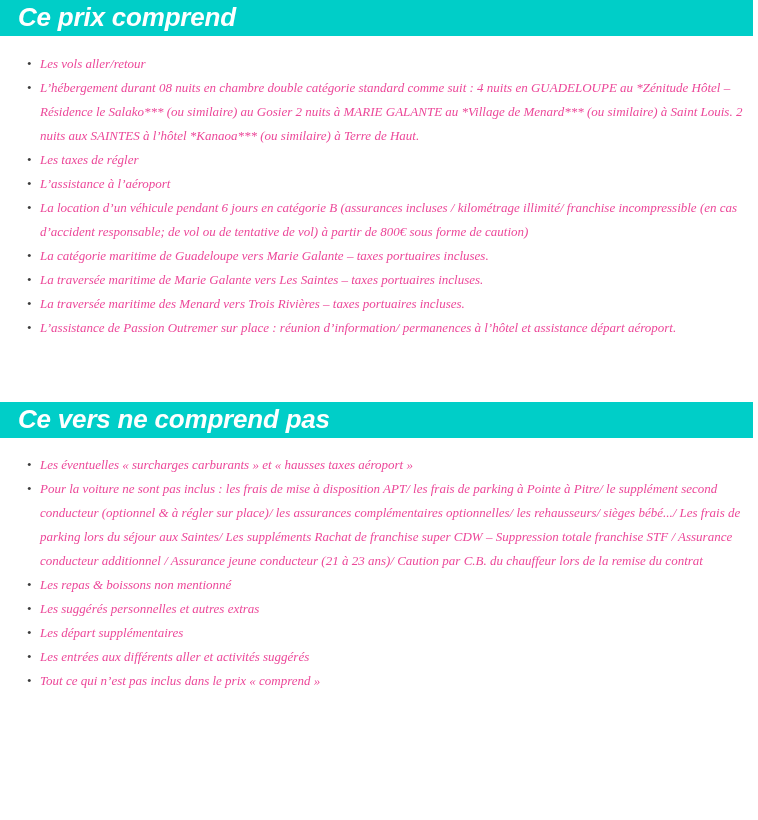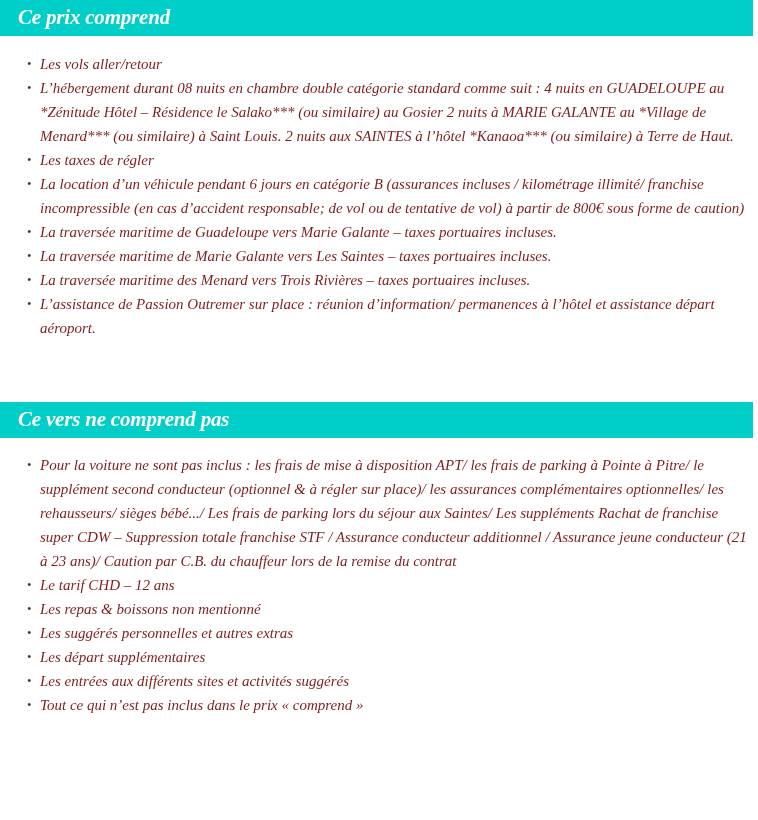--- a/index.html
+++ b/index.html
@@ -26,47 +26,47 @@
   .section-band {
     background: #00CEC8;
     width: 753px;
     box-sizing: border-box;
     padding: 4px 0 6px 18px;
     display: block;
   }
   .section-band .band-title {
     display: block;
     color: #ffffff;
-    font-family: Liberation Serif, serif;
+    font-family: Liberation Sans, sans-serif;
     font-style: italic;
     font-weight: bold;
-    font-size: 21px;
+    font-size: 26px;
     line-height: 26px;
     letter-spacing: -0.2px;
     white-space: nowrap;
   }
 
   
   .section-body {
     padding: 0;
     margin: 0;
   }
   ul.bullet-list {
     list-style: none;
     margin: 0;
     padding: 0;
   }
   ul.bullet-list > li {
     position: relative;
     margin: 0;
     padding: 0 8px 0 40px;
-    color: #7f1d1d;
+    color: #ec4899;
     font-family: "Liberation Serif", "DejaVu Serif", serif;
     font-style: italic;
-    font-size: 15px;
+    font-size: 13px;
     line-height: 24px;
     text-align: left;
   }
   ul.bullet-list > li::before {
     content: "\2022";
     position: absolute;
     left: 27px;
     top: 0;
     color: #3b3b3b;
     font-size: 13px;
@@ -88,41 +88,42 @@
     <span class="band-title">Ce prix comprend</span>
   </div>
 
   <div class="gap-before-first-list"></div>
 
   <div class="section-body">
     <ul class="bullet-list">
       <li>Les vols aller/retour</li>
       <li>L’hébergement durant 08 nuits en chambre double catégorie standard comme suit : 4 nuits en GUADELOUPE au *Zénitude Hôtel – Résidence le Salako*** (ou similaire) au Gosier 2 nuits à MARIE GALANTE au *Village de Menard*** (ou similaire) à Saint Louis. 2 nuits aux SAINTES à l’hôtel *Kanaoa*** (ou similaire) à Terre de Haut.</li>
       <li>Les taxes de régler</li>
+      <li>L’assistance à l’aéroport</li>
       <li>La location d’un véhicule pendant 6 jours en catégorie B (assurances incluses / kilométrage illimité/ franchise incompressible (en cas d’accident responsable; de vol ou de tentative de vol) à partir de 800€ sous forme de caution)</li>
-      <li>La traversée maritime de Guadeloupe vers Marie Galante – taxes portuaires incluses.</li>
+      <li>La catégorie maritime de Guadeloupe vers Marie Galante – taxes portuaires incluses.</li>
       <li>La traversée maritime de Marie Galante vers Les Saintes – taxes portuaires incluses.</li>
       <li>La traversée maritime des Menard vers Trois Rivières – taxes portuaires incluses.</li>
       <li>L’assistance de Passion Outremer sur place : réunion d’information/ permanences à l’hôtel et assistance départ aéroport.</li>
     </ul>
   </div>
 
   <div class="gap-after-first-section"></div>
 
   <div class="section-band">
     <span class="band-title">Ce vers ne comprend pas</span>
   </div>
 
   <div class="gap-before-second-list"></div>
 
   <div class="section-body">
     <ul class="bullet-list">
+      <li>Les éventuelles « surcharges carburants » et « hausses taxes aéroport »</li>
       <li>Pour la voiture ne sont pas inclus : les frais de mise à disposition APT/ les frais de parking à Pointe à Pitre/ le supplément second conducteur (optionnel &amp; à régler sur place)/ les assurances complémentaires optionnelles/ les rehausseurs/ sièges bébé.../ Les frais de parking lors du séjour aux Saintes/ Les suppléments Rachat de franchise super CDW – Suppression totale franchise STF / Assurance conducteur additionnel / Assurance jeune conducteur (21 à 23 ans)/ Caution par C.B. du chauffeur lors de la remise du contrat</li>
-      <li>Le tarif CHD – 12 ans</li>
       <li>Les repas &amp; boissons non mentionné</li>
       <li>Les suggérés personnelles et autres extras</li>
       <li>Les départ supplémentaires</li>
-      <li>Les entrées aux différents sites et activités suggérés</li>
+      <li>Les entrées aux différents aller et activités suggérés</li>
       <li>Tout ce qui n’est pas inclus dans le prix « comprend »</li>
     </ul>
   </div>
 
 </div>
 
 </body></html>

